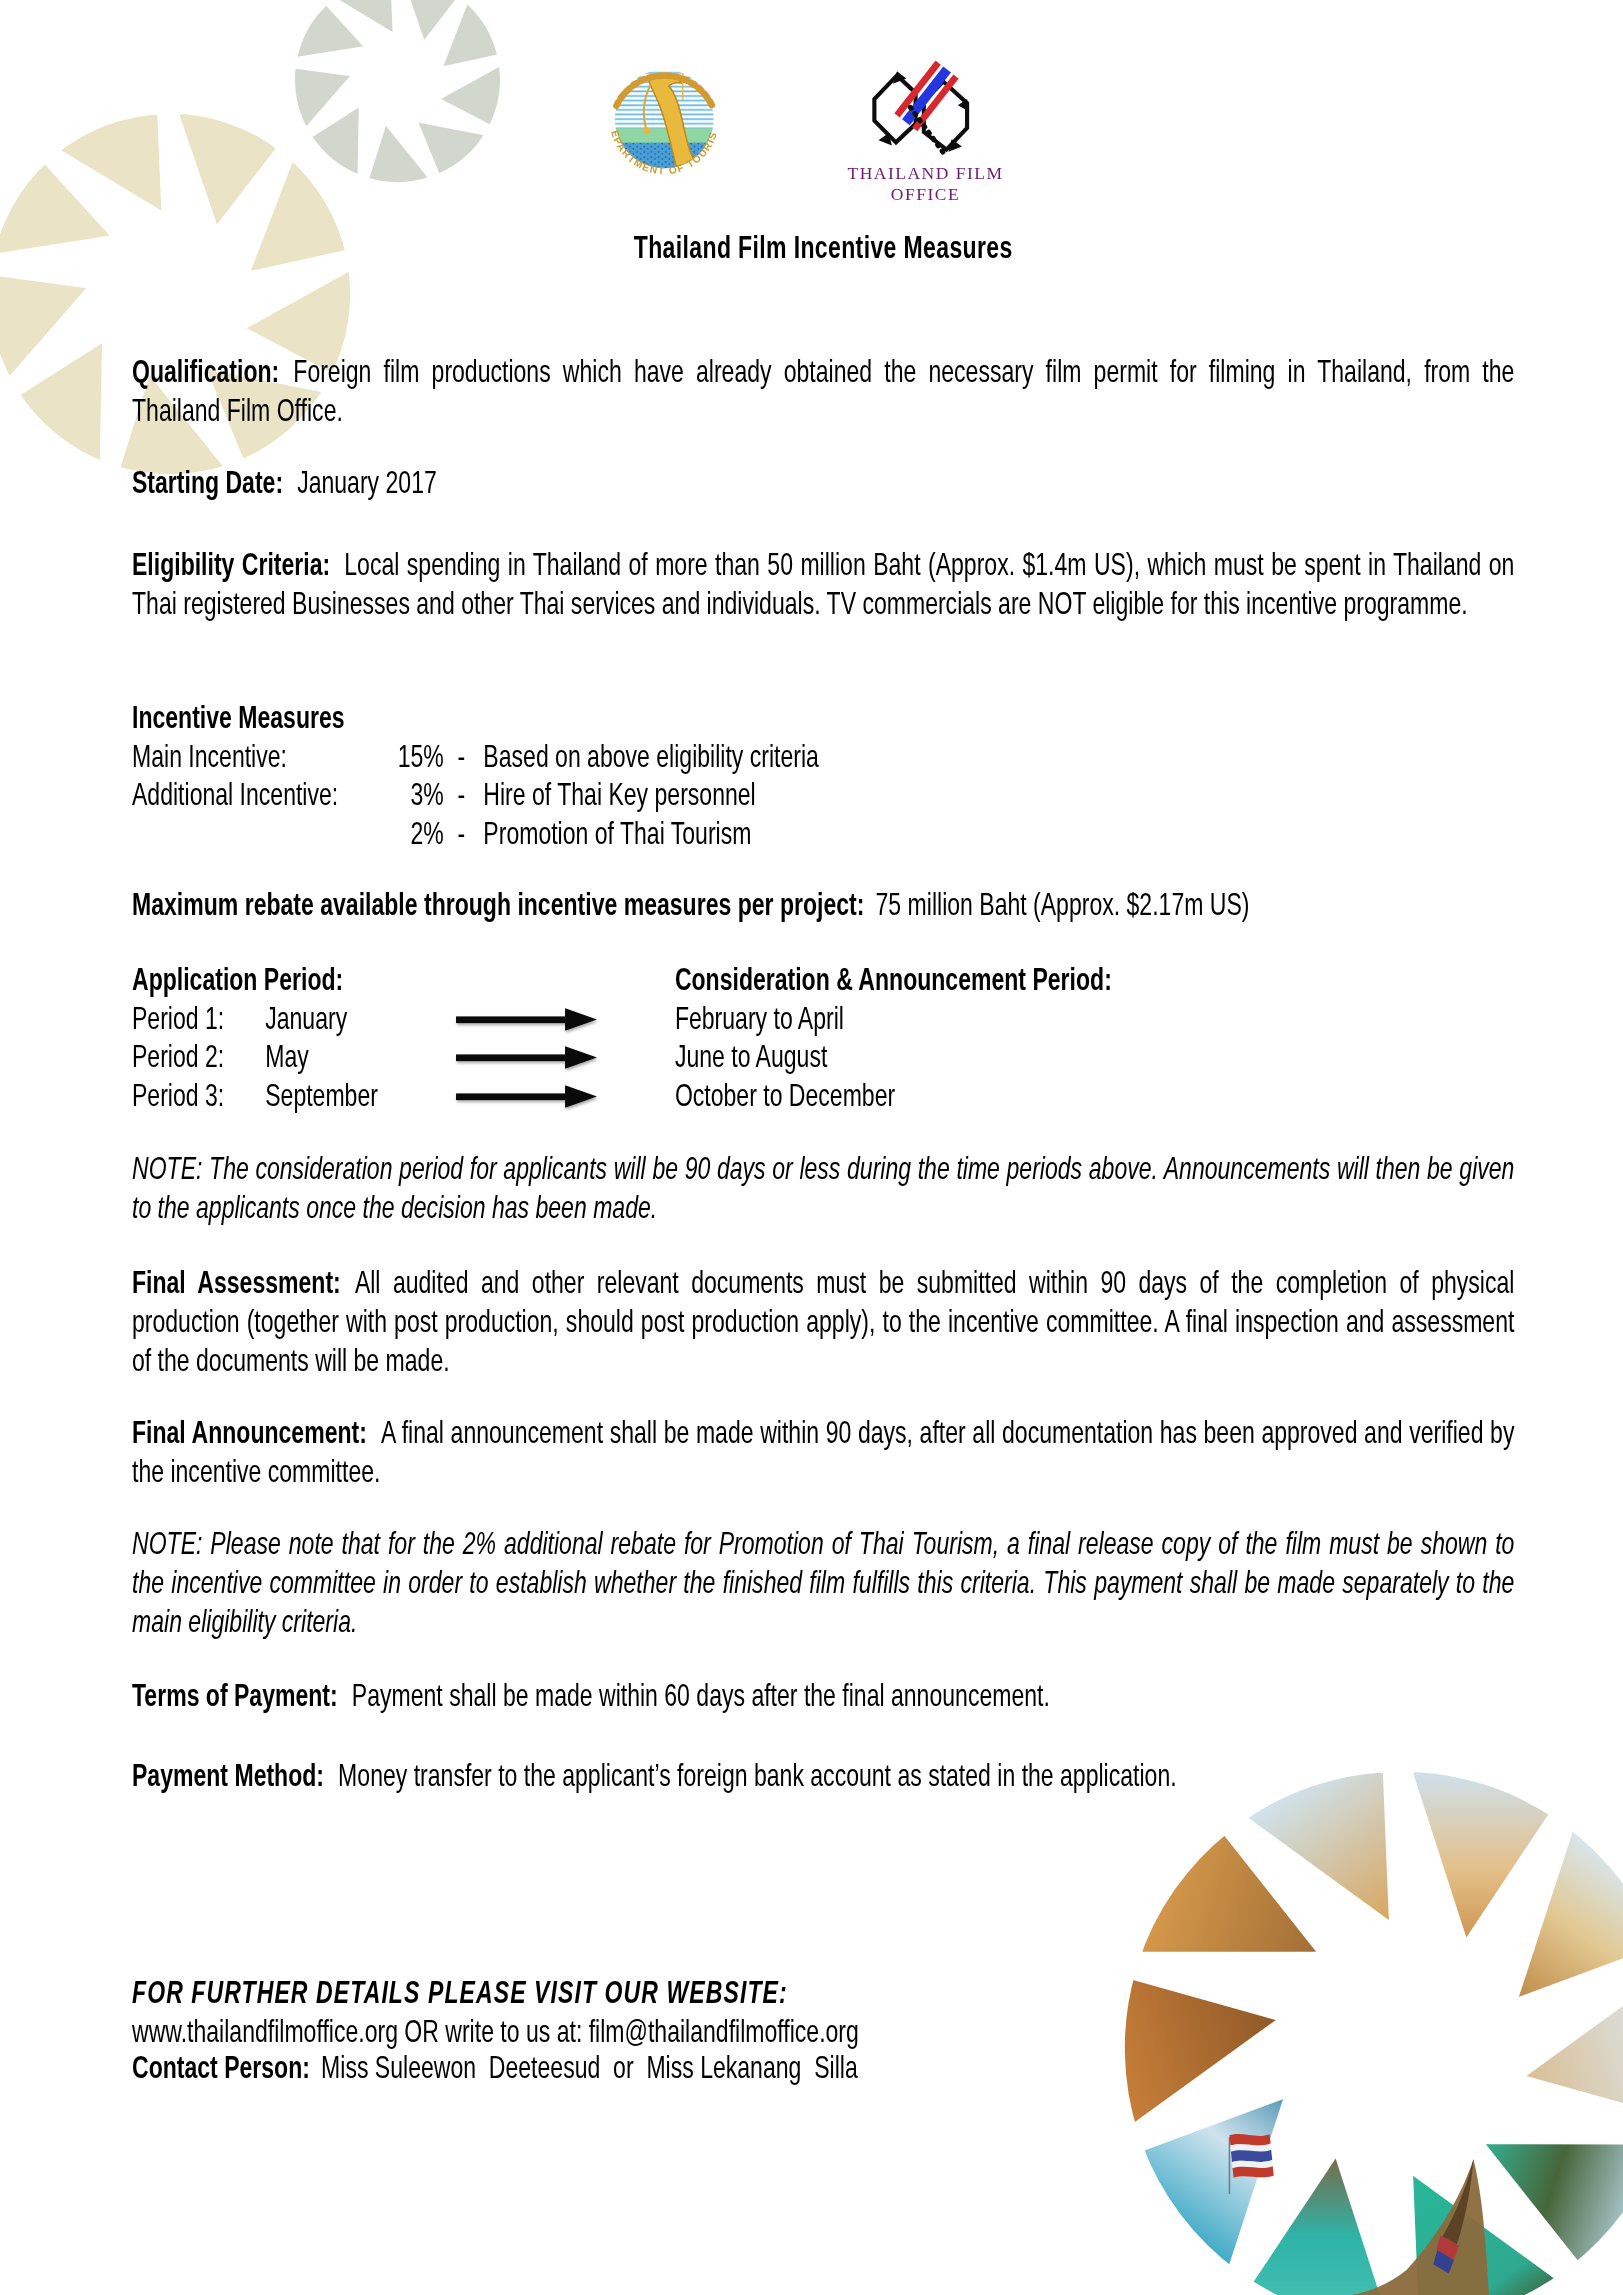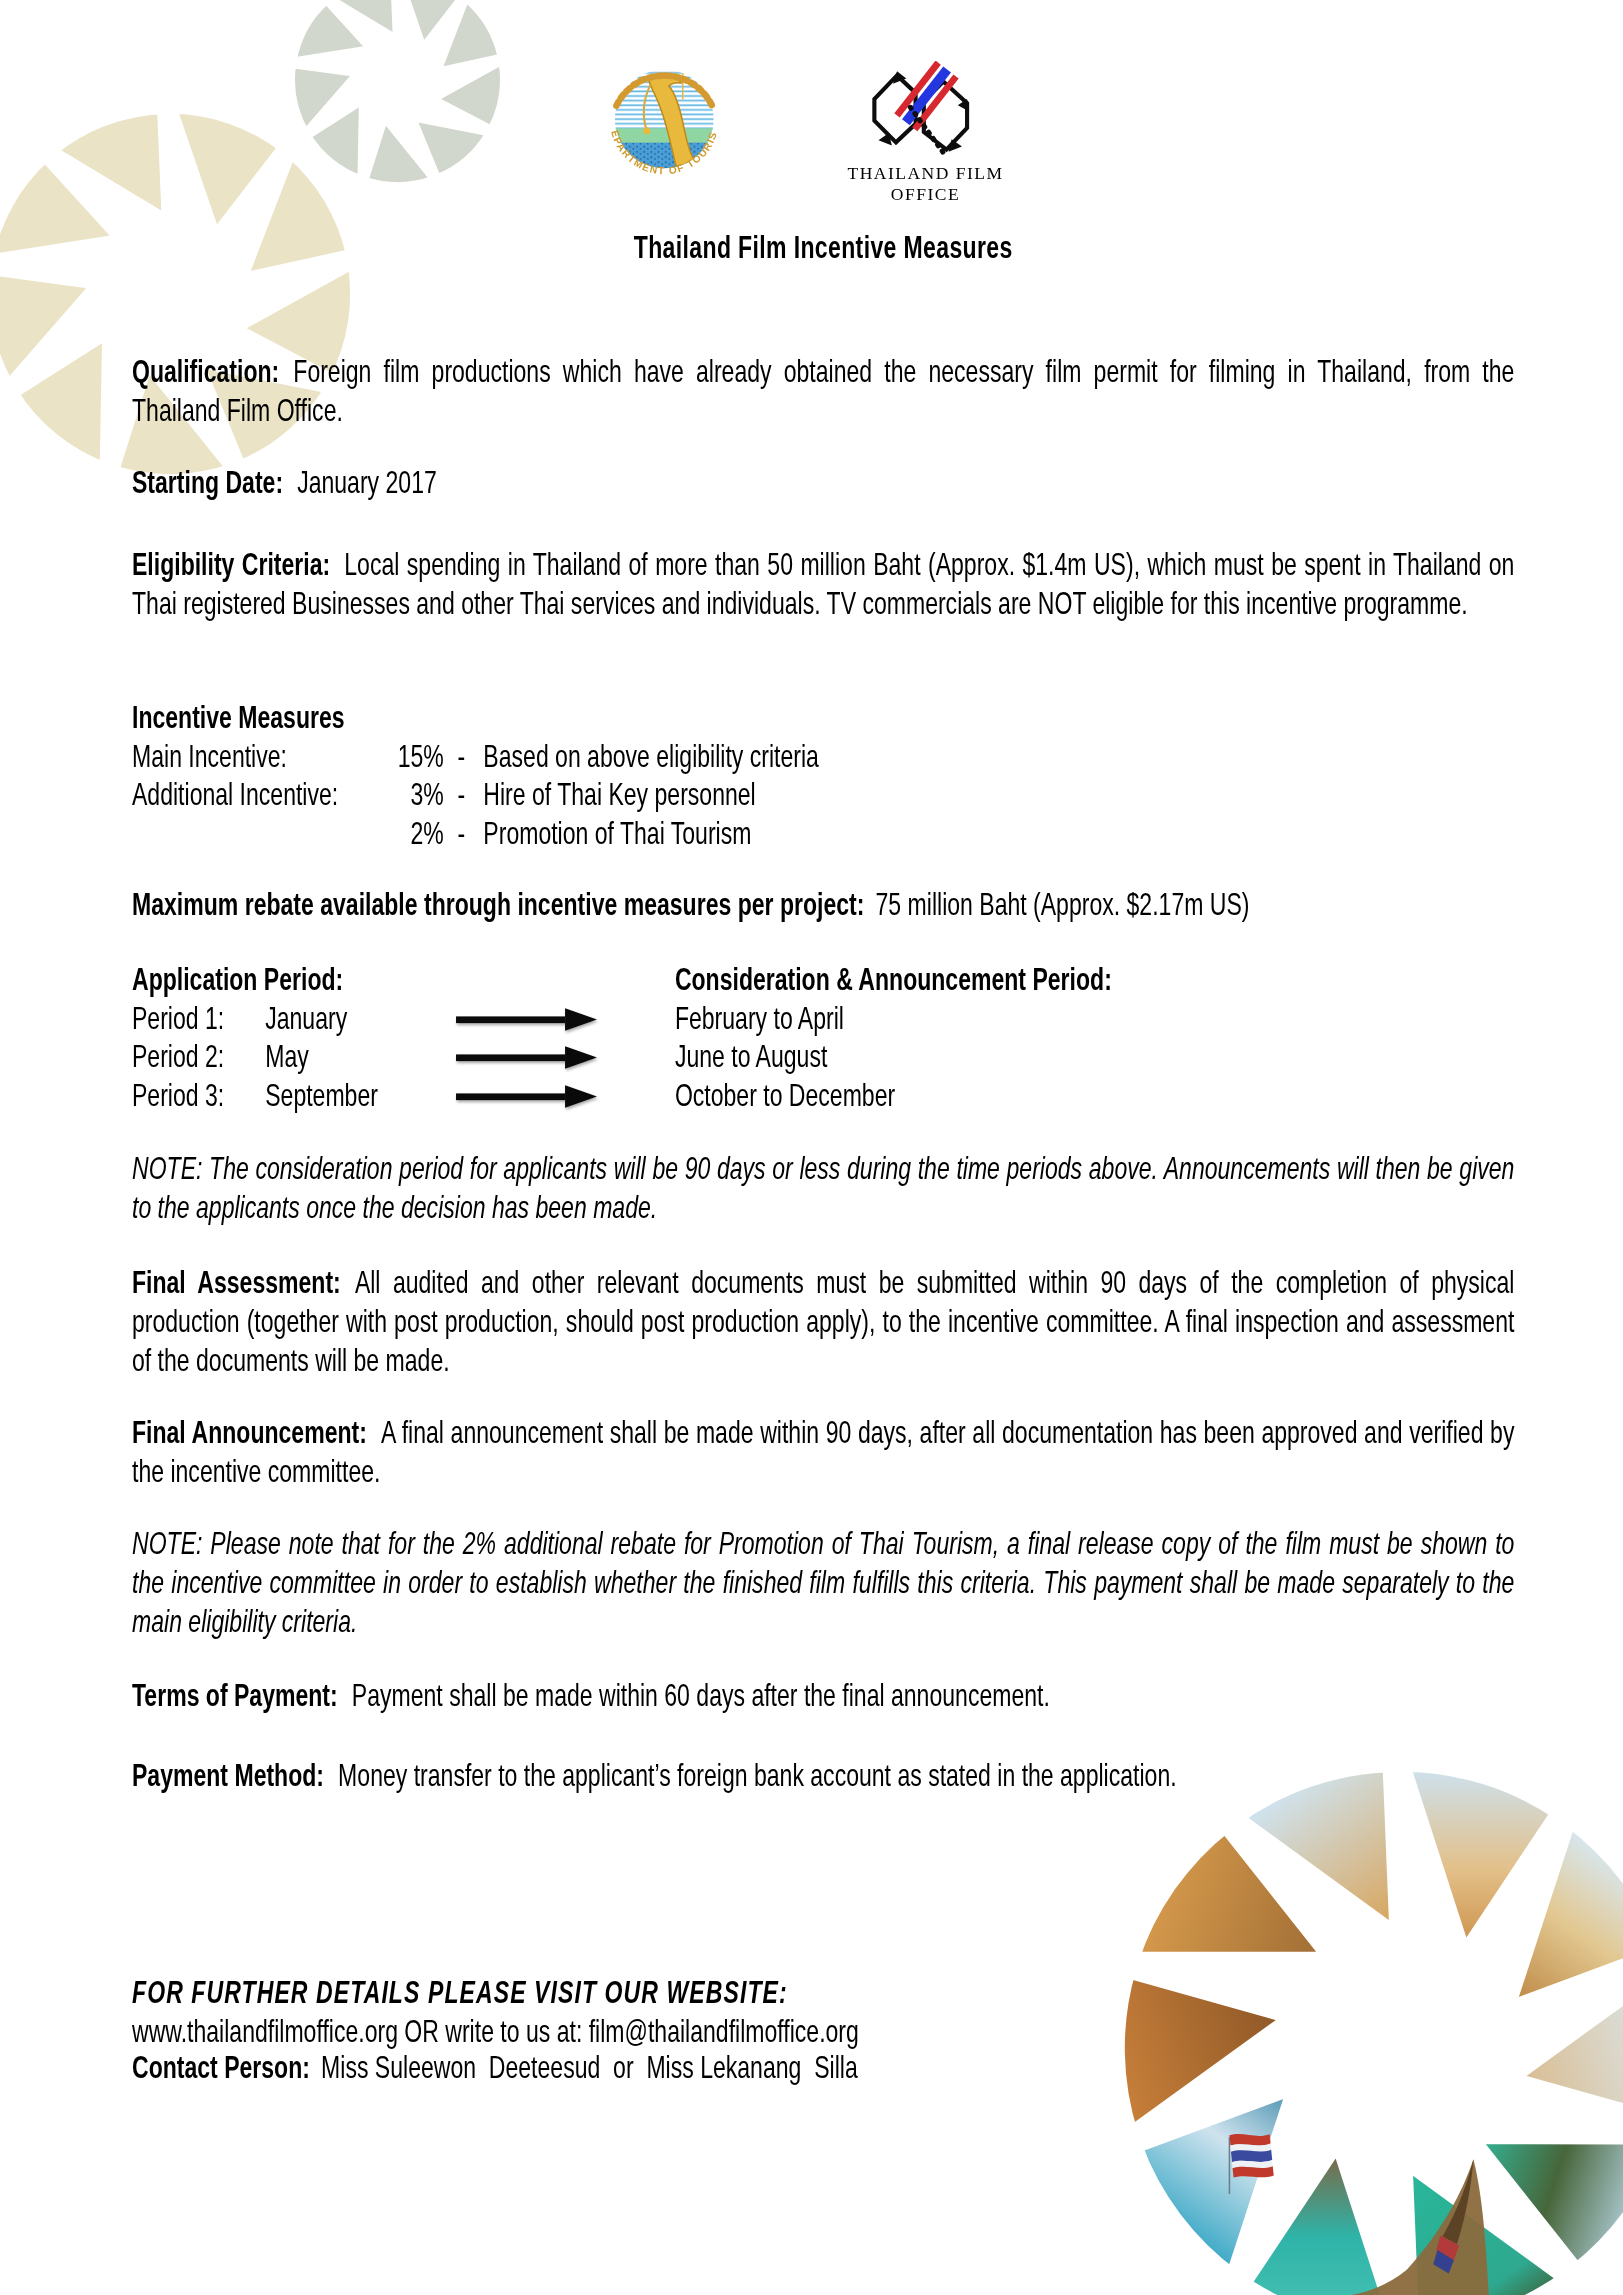--- a/index.html
+++ b/index.html
@@ -43,21 +43,21 @@
   
   .f-head{font-weight:bold;font-style:italic;font-size:31px;letter-spacing:1.5px;}
   
   .flow-arrow{position:absolute;z-index:3;width:144px;height:33px;
     filter:drop-shadow(1.5px 2.6px 1.5px rgba(60,60,60,0.45));}
   
   .logo{position:absolute;z-index:2;}
   .tfo-caption{
     position:absolute;z-index:2;left:825px;top:163px;width:201px;
     text-align:center;font-family:"Liberation Serif", serif;
-    font-size:17.5px;letter-spacing:1.5px;color:#000000;font-weight:500;
+    font-size:17.5px;letter-spacing:1.5px;color:#701a75;font-weight:500;
   }
 </style>
 </head>
 <body>
 
 <svg class="deco" style="left:-26px;top:98px;" width="392" height="392" viewBox="-105 -105 210 210">
   <g fill="#eae3c6" stroke="#ffffff" stroke-width="7" stroke-linejoin="round">
     <g>
         <path d="M 0 -100 A 100 100 0 0 1 61.6 -78.8 L 24 -30 Z"></path>
       </g>

